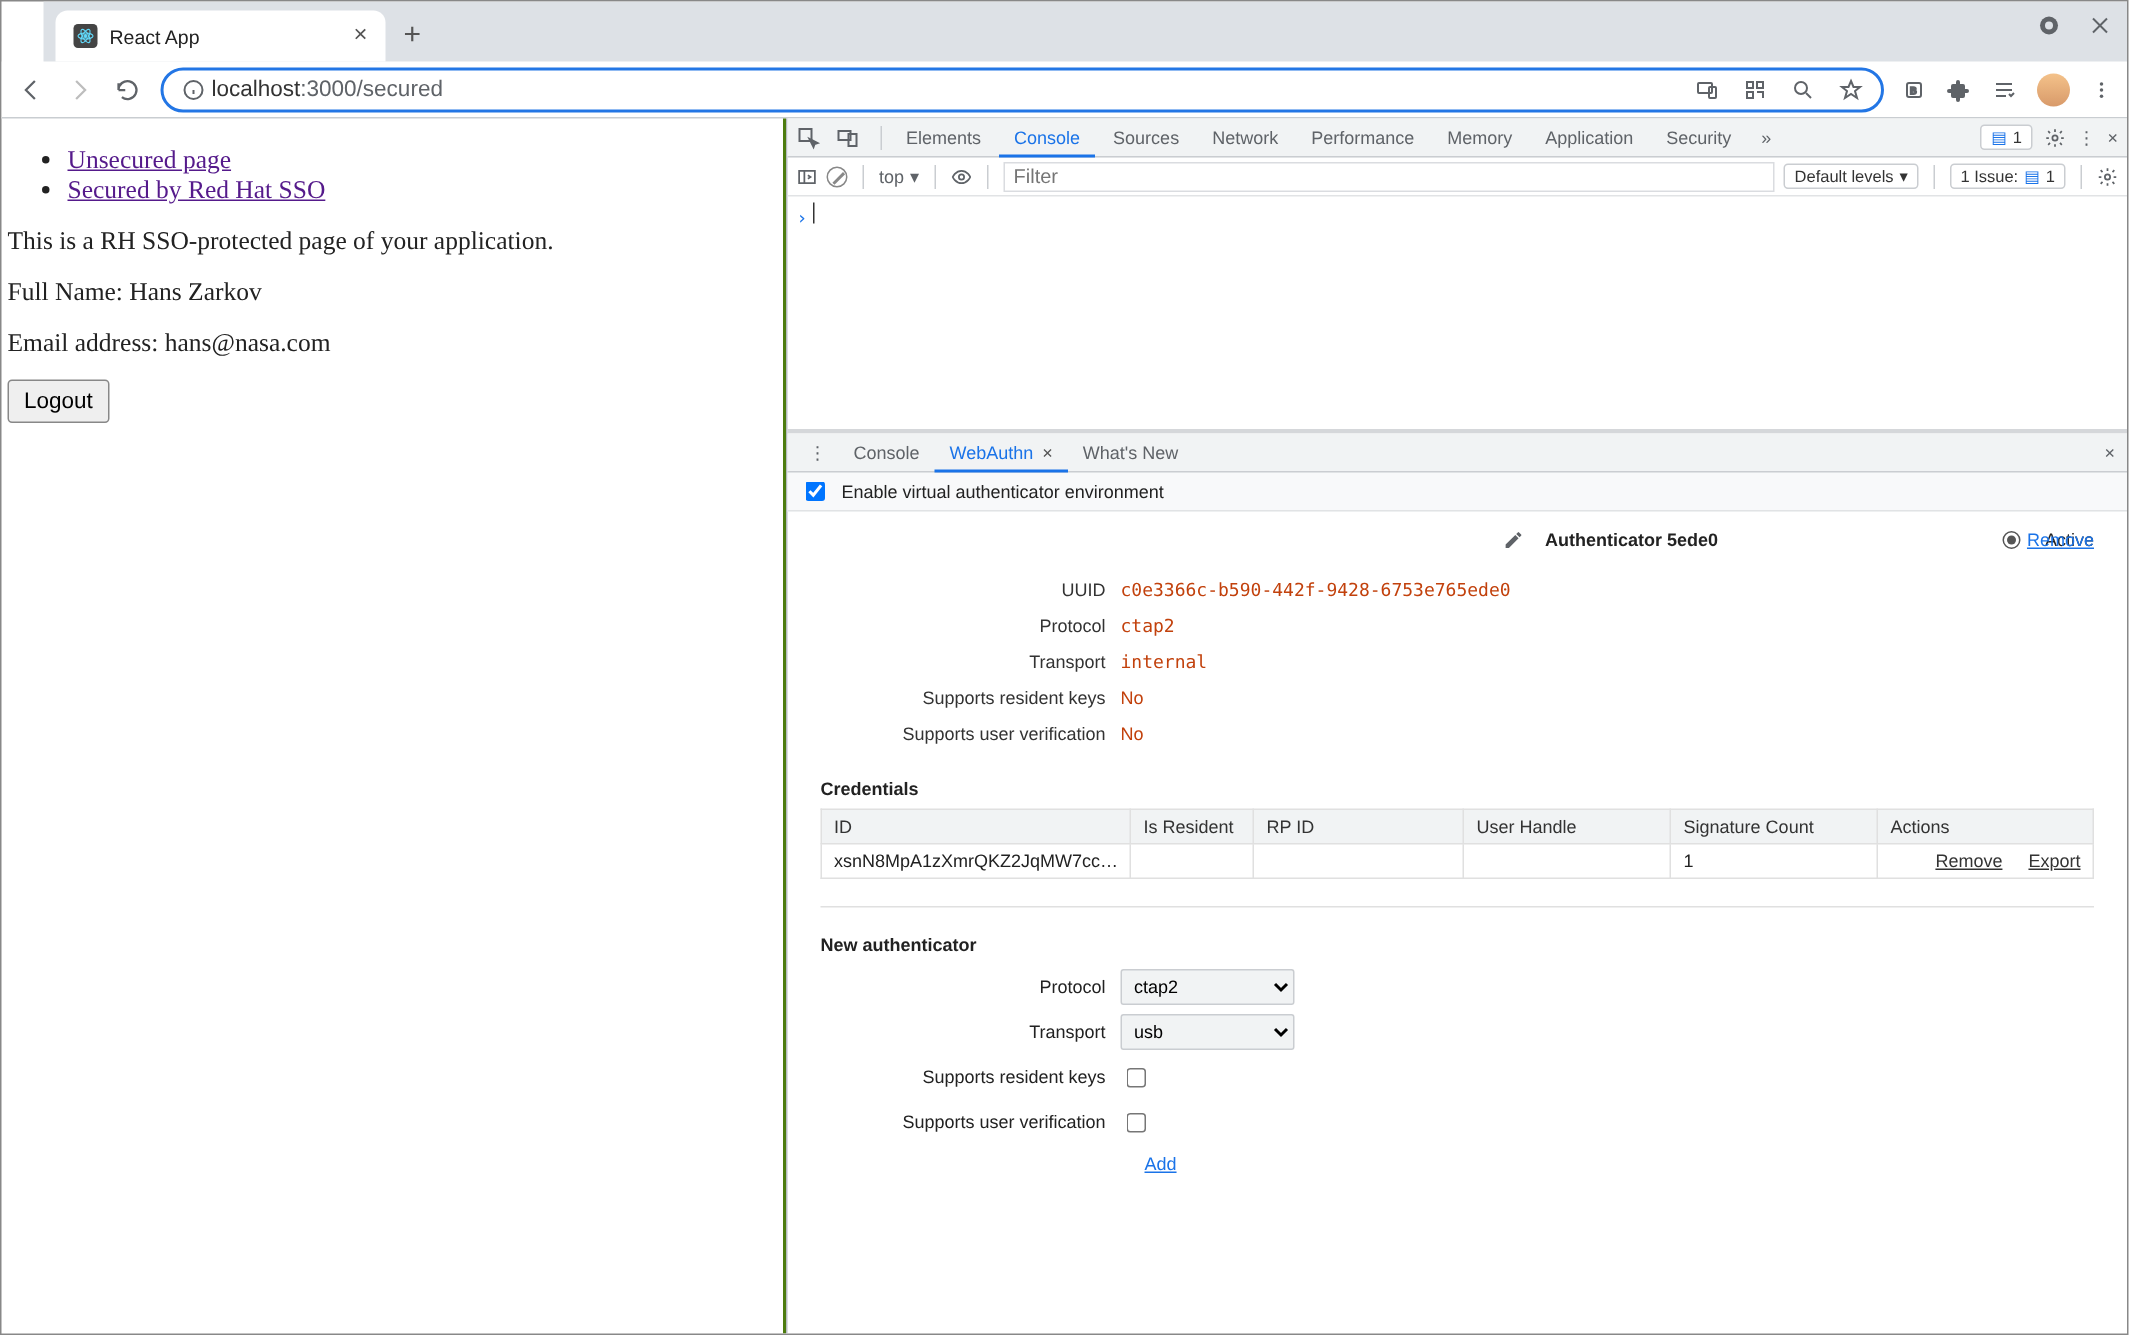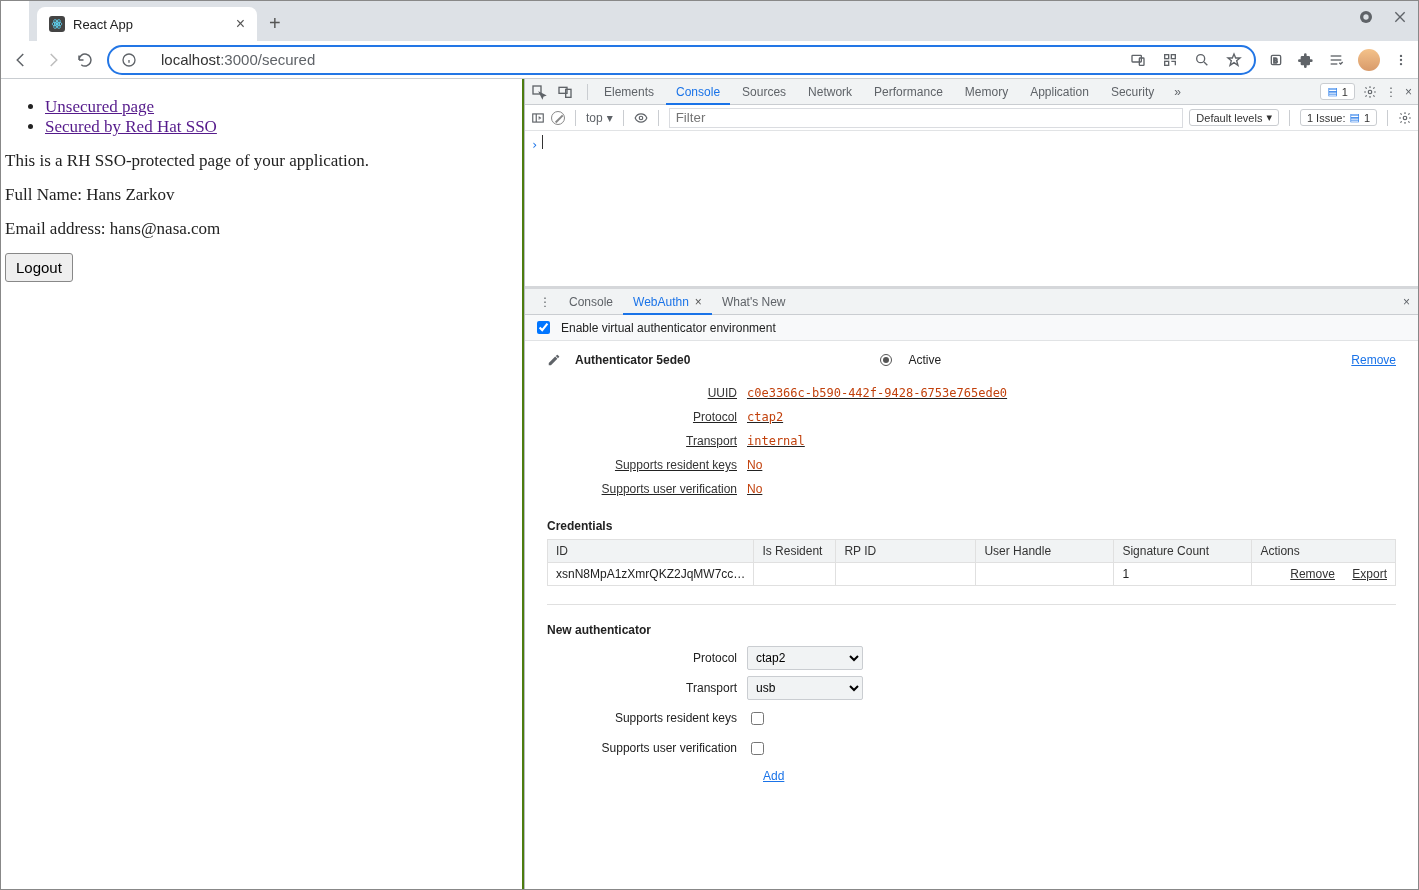--- a/index.html
+++ b/index.html
@@ -63,21 +63,21 @@
   .nav-btn { color:#555; width:20px;height:20px; display:flex;align-items:center;justify-content:center;}
   .nav-btn.disabled { color:#bbb; }
   .omnibox {
     flex:1;
     height:30px;
     border:2px solid #2376e5;
     border-radius:16px;
     display:flex;
     align-items:center;
     padding:0 12px;
-    gap:24px;
+    gap:4px;
     font-size:15px;
     color:#333;
   }
   .omnibox .info-icon { color:#555; }
   .omnibox .url-host-muted { color:#5f6368; }
   .omnibox .right-icons { margin-left:auto; display:flex; gap:16px; color:#5f6368; }
   .ext-icons { display:flex; gap:14px; color:#5f6368; align-items:center;}
   .avatar { width:22px;height:22px;border-radius:50%;background:linear-gradient(#f4c28a,#d89a6a); }
 
   
@@ -182,28 +182,29 @@
     display:flex; align-items:center; padding:0 8px; gap:8px;
     background:#f8f9fa;
   }
 
   .auth-area {
     flex:1; overflow:auto; padding: 12px 22px 20px 22px;
   }
   .auth-header {
     display:flex; align-items:center; gap:10px; font-size:12px;
     position:relative;
+    justify-content:flex-end;
   }
   .auth-header .title { font-weight:600; margin-left:4px;}
   .auth-header .radio { width:12px;height:12px;border:1px solid #555;border-radius:50%;display:inline-flex;align-items:center;justify-content:center; margin-left:180px;}
   .auth-header .radio .dot{width:6px;height:6px;background:#555;border-radius:50%;}
   .auth-header .remove-link { position:absolute; right:0; color:#1a73e8; text-decoration:underline;}
 
   .props { margin: 14px 0 18px 0; }
-  .prop-row { display:flex; align-items:center; height:24px;text-decoration:underline; }
+  .prop-row { display:flex; align-items:center; height:24px; }
   .prop-label { width:190px; text-align:right; color:#333; font-size:12px;}
   .prop-val { margin-left:10px; font-family: Menlo, monospace; font-size:12px; color:#c2410c;}
   .prop-val.plain { font-family: inherit; }
 
   .section-title { font-weight:600; margin: 8px 0 6px 0;}
   table.cred {
     width:100%; border-collapse:collapse; font-size:12px;
   }
   table.cred th, table.cred td {
     border:1px solid #e0e0e0; padding:4px 8px; text-align:left;

